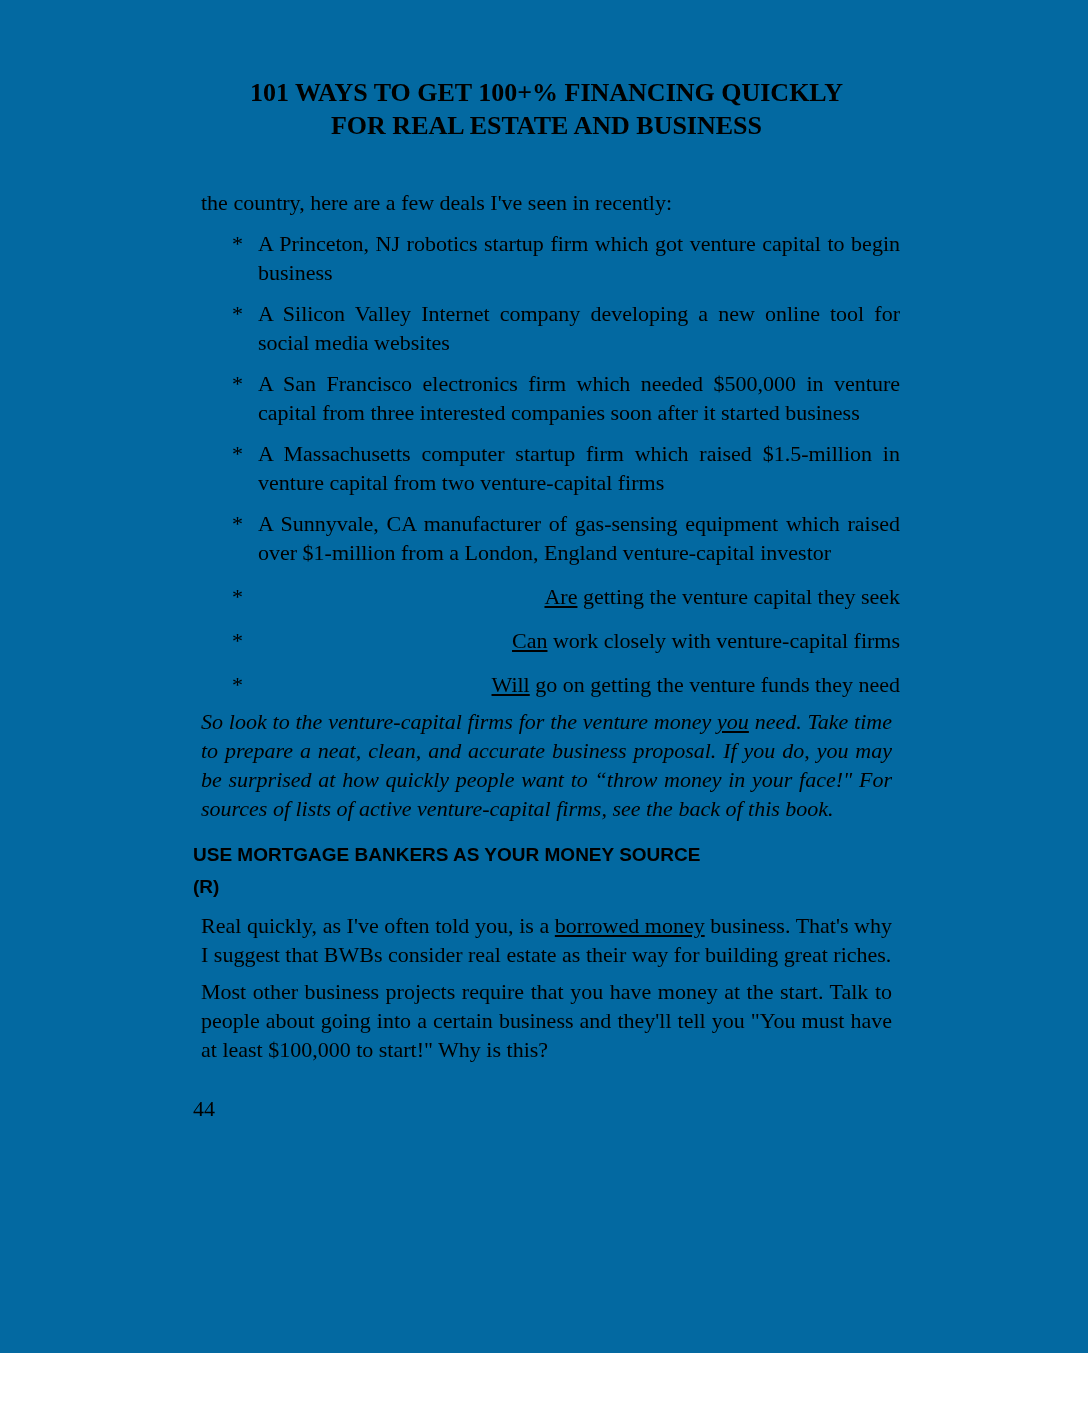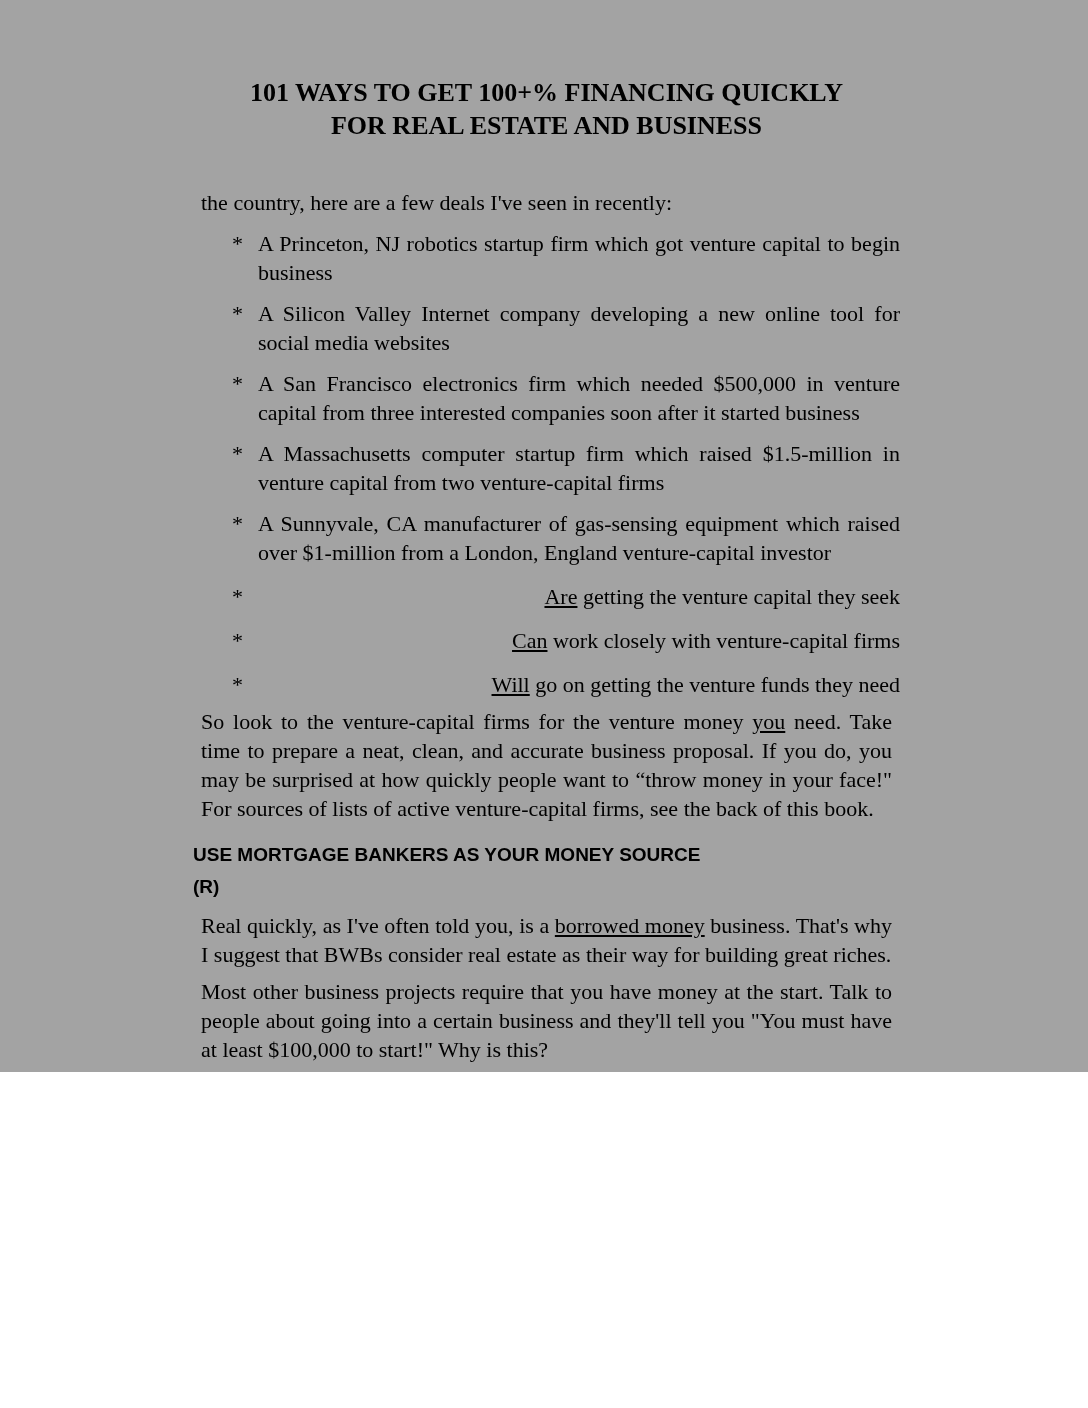--- a/index.html
+++ b/index.html
@@ -1,20 +1,20 @@
 <!DOCTYPE html>
 <html><head>
 <meta charset="utf-8">
 <style>
   html, body { margin: 0; padding: 0; background: #ffffff; }
   .page {
     position: relative;
     width: 1088px;
-    height: 1072px;
-    background: #a3a3a3;
+    height: 1353px;
+    background: #0369a1;
     color: #000000;
     font-family: "Liberation Serif", serif;
     font-size: 22px;
     line-height: 29px;
     box-sizing: border-box;
     padding: 76px 188px 0 193px;
     overflow: hidden;
   }
   .book-title {
     font-weight: bold;
@@ -37,21 +37,21 @@
     position: absolute;
     left: 39px;
     top: 0;
   }
   .bullet-item .btext {
     text-align: justify;
   }
   .benefit .btext { text-align: right; }
   .benefit { margin-top: 15px; }
   .examples-para { margin-top: 12px; }
-  .so-look-para { margin-top: 12px; }
+  .so-look-para { margin-top: 12px; font-style: italic; }
   .u { text-decoration: underline; }
   .section-heading {
     font-family: "Liberation Sans", sans-serif;
     font-weight: bold;
     font-size: 19px;
     line-height: 32px;
     margin: 16px 0 0 0;
     text-align: left;
   }
   .real-estate-para { margin-top: 8px; }

